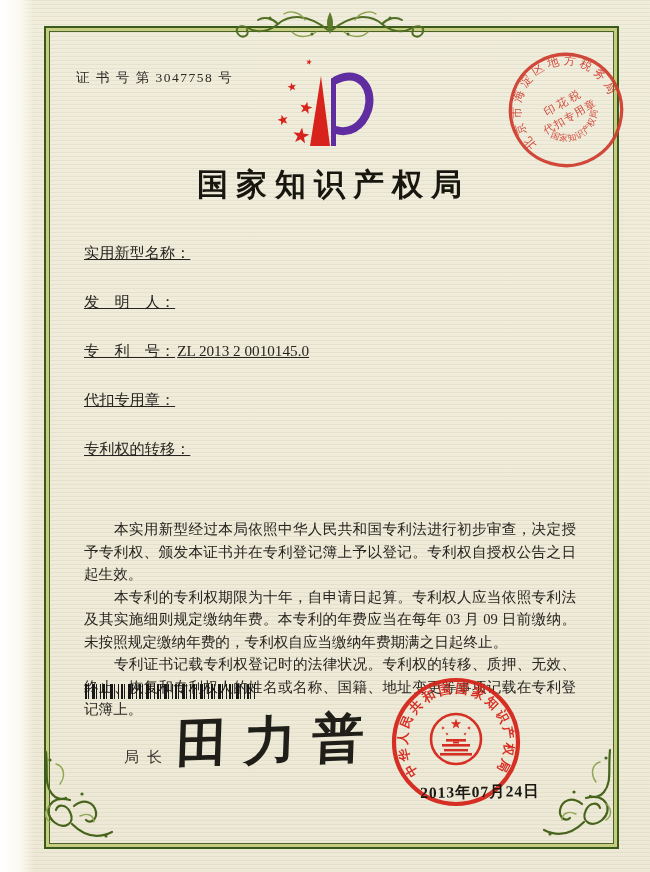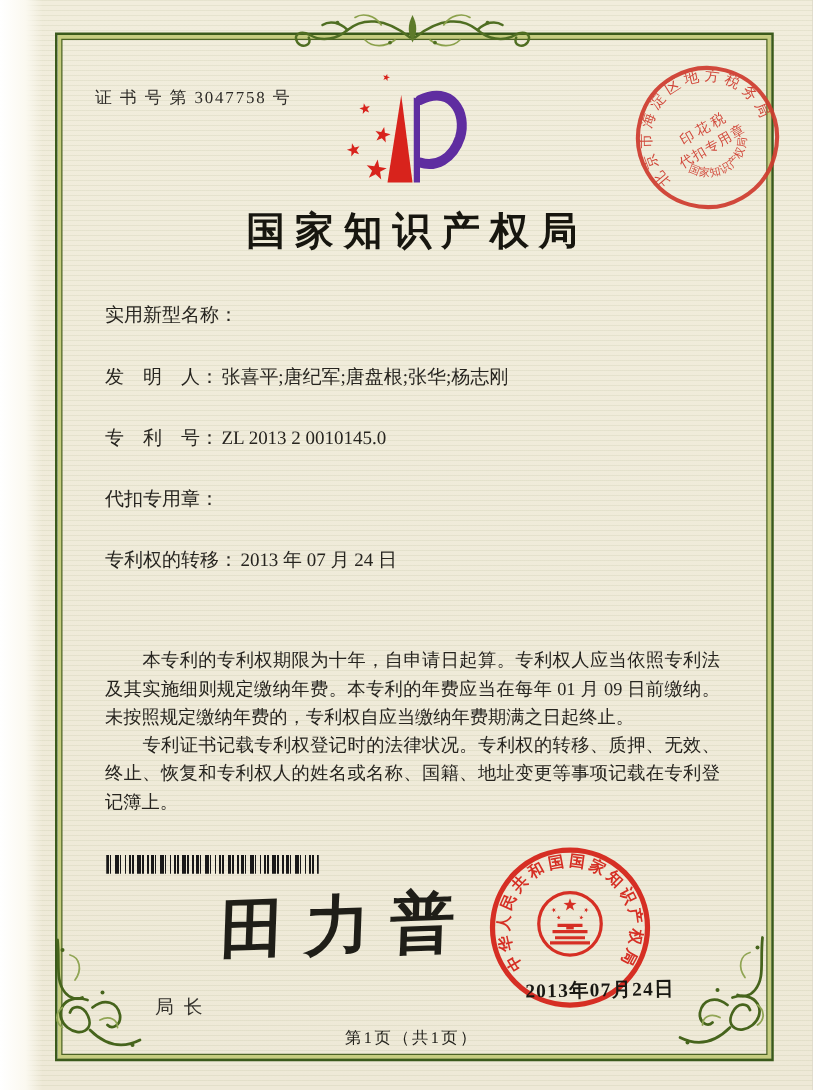--- a/index.html
+++ b/index.html
@@ -12,34 +12,34 @@
   }
   .scan-edge{position:absolute;left:0;top:0;width:34px;height:872px;
     background:linear-gradient(90deg,#ffffff,#fbf9f0 60%,rgba(251,249,240,0));}
   .frame{position:absolute;left:44px;top:26px;width:571px;height:819px;
     border:2px solid #3a5a1b;
     box-shadow:inset 0 0 0 3px #c6cd80, inset 0 0 0 4px #4c6325;}
   .cert-no{position:absolute;left:76px;top:69px;font-size:13.5px;letter-spacing:1.5px;color:#2c2a26;}
   .title{position:absolute;left:44px;top:164px;width:571px;text-align:center;
     font-size:31px;font-weight:700;letter-spacing:8px;text-indent:8px;color:#17160f;}
   .fields{position:absolute;left:84px;top:243px;width:480px;}
-  .field{display:flex;line-height:20px;margin-bottom:29px;font-size:15.2px;color:#26241f;}
+  .field{display:flex;line-height:20px;margin-bottom:29px;font-size:15.2px;color:#26241f;text-decoration:underline;}
   .field .lbl{white-space:pre;}
   .field .val{margin-left:2px;white-space:pre;}
   .paras{position:absolute;left:84px;top:518px;width:492px;font-size:14.6px;line-height:22.5px;
     text-align:justify;color:#26241f;}
   .paras p{margin:0;text-indent:2.05em;}
   .barcode{position:absolute;left:85px;top:684px;width:170px;height:15px;
     background:repeating-linear-gradient(90deg,
       #181818 0 2px, rgba(0,0,0,0) 2px 3px,
       #181818 3px 4px, rgba(0,0,0,0) 4px 7px,
       #181818 7px 10px, rgba(0,0,0,0) 10px 11px,
       #181818 11px 12px, rgba(0,0,0,0) 12px 15px,
       #181818 15px 16px, rgba(0,0,0,0) 16px 18px);}
-  .director{position:absolute;left:124px;top:748px;font-size:15px;letter-spacing:8px;color:#33312b;margin-top:48px;}
+  .director{position:absolute;left:124px;top:748px;font-size:15px;letter-spacing:8px;color:#33312b;}
   .signature{position:absolute;left:176px;top:706px;font-size:52px;letter-spacing:16px;
     font-weight:600;color:#1f1e18;transform:rotate(-2deg) skewX(-4deg);}
   .seal-svg{position:absolute;left:371px;top:657px;opacity:.95;}
   .seal-date{position:absolute;left:405px;top:782px;width:150px;text-align:center;
     font-size:15.5px;font-weight:700;letter-spacing:1px;color:#191813;transform:rotate(-1deg);}
   .tax-stamp{position:absolute;left:496px;top:40px;transform:rotate(-30deg);opacity:.92;}
   .footer{position:absolute;left:44px;top:821px;width:571px;text-align:center;
     font-size:13px;letter-spacing:2px;color:#23221c;}
   .orn-top{position:absolute;left:220px;top:4px;}
   .orn-bl{position:absolute;left:36px;top:750px;}
@@ -137,37 +137,36 @@
   </svg>
 
   <div class="title">国家知识产权局</div>
 
   <div class="fields">
     <div class="field">
       <span class="lbl">实用新型名称：</span>
     </div>
     <div class="field">
       <span class="lbl">发　明　人：</span>
-      <span class="val">张喜平;唐纪军;唐盘根;张华;杨志刚</span>
     </div>
     <div class="field">
       <span class="lbl">专　利　号：</span>
       <span class="val">ZL 2013 2 0010145.0</span>
     </div>
     <div class="field">
       <span class="lbl">代扣专用章：</span>
     </div>
     <div class="field">
       <span class="lbl">专利权的转移：</span>
-      <span class="val">2013 年 07 月 24 日</span>
     </div>
   </div>
 
   <div class="paras">
-    <p>本专利的专利权期限为十年，自申请日起算。专利权人应当依照专利法及其实施细则规定缴纳年费。本专利的年费应当在每年 01 月 09 日前缴纳。未按照规定缴纳年费的，专利权自应当缴纳年费期满之日起终止。</p>
+    <p>本实用新型经过本局依照中华人民共和国专利法进行初步审查，决定授予专利权、颁发本证书并在专利登记簿上予以登记。专利权自授权公告之日起生效。</p>
+    <p>本专利的专利权期限为十年，自申请日起算。专利权人应当依照专利法及其实施细则规定缴纳年费。本专利的年费应当在每年 03 月 09 日前缴纳。未按照规定缴纳年费的，专利权自应当缴纳年费期满之日起终止。</p>
     <p>专利证书记载专利权登记时的法律状况。专利权的转移、质押、无效、终止、恢复和专利权人的姓名或名称、国籍、地址变更等事项记载在专利登记簿上。</p>
   </div>
 
   <div class="barcode"></div>
 
   <div class="director">局长</div>
   <div class="signature">田力普</div>
 
   <svg class="seal-svg" width="170" height="170" viewBox="0 0 170 170">
     <defs>
@@ -188,15 +187,14 @@
         <rect x="75" y="82" width="20" height="2.6"></rect>
         <rect x="71" y="87" width="28" height="2.6"></rect>
         <rect x="73" y="92" width="24" height="2.4"></rect>
         <rect x="69" y="96" width="32" height="2.6"></rect>
         <rect x="82" y="84.5" width="6" height="2"></rect>
       </g>
     </g>
   </svg>
   <div class="seal-date">2013年07月24日</div>
 
-  <div class="footer">第1页（共1页）</div>
 
 </div>
 
 </body></html>

